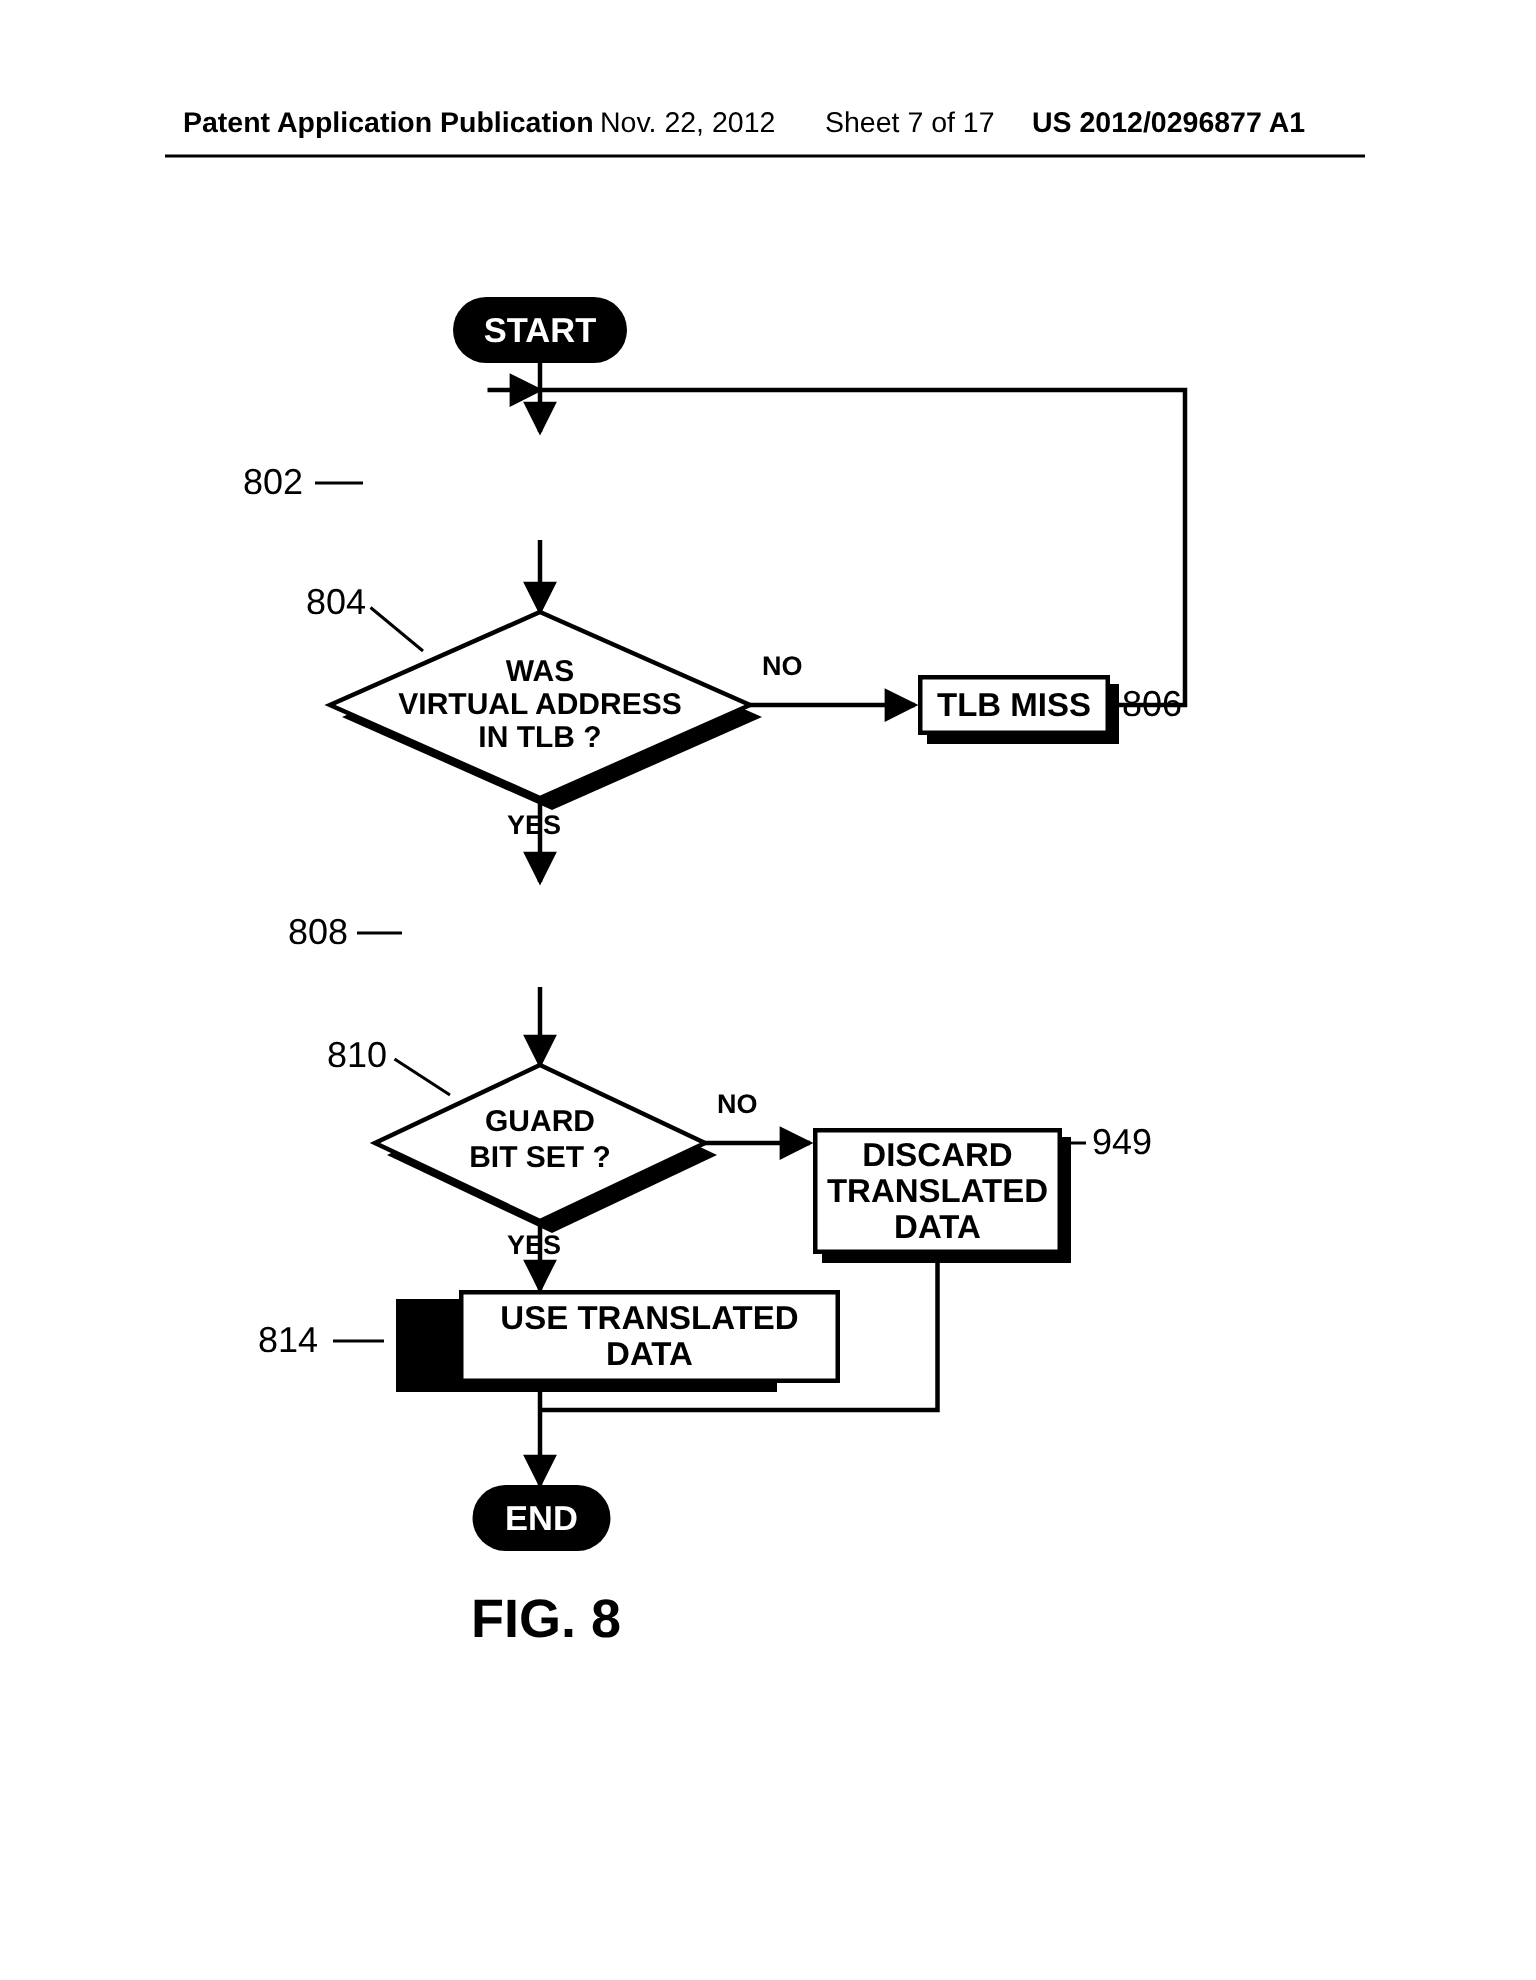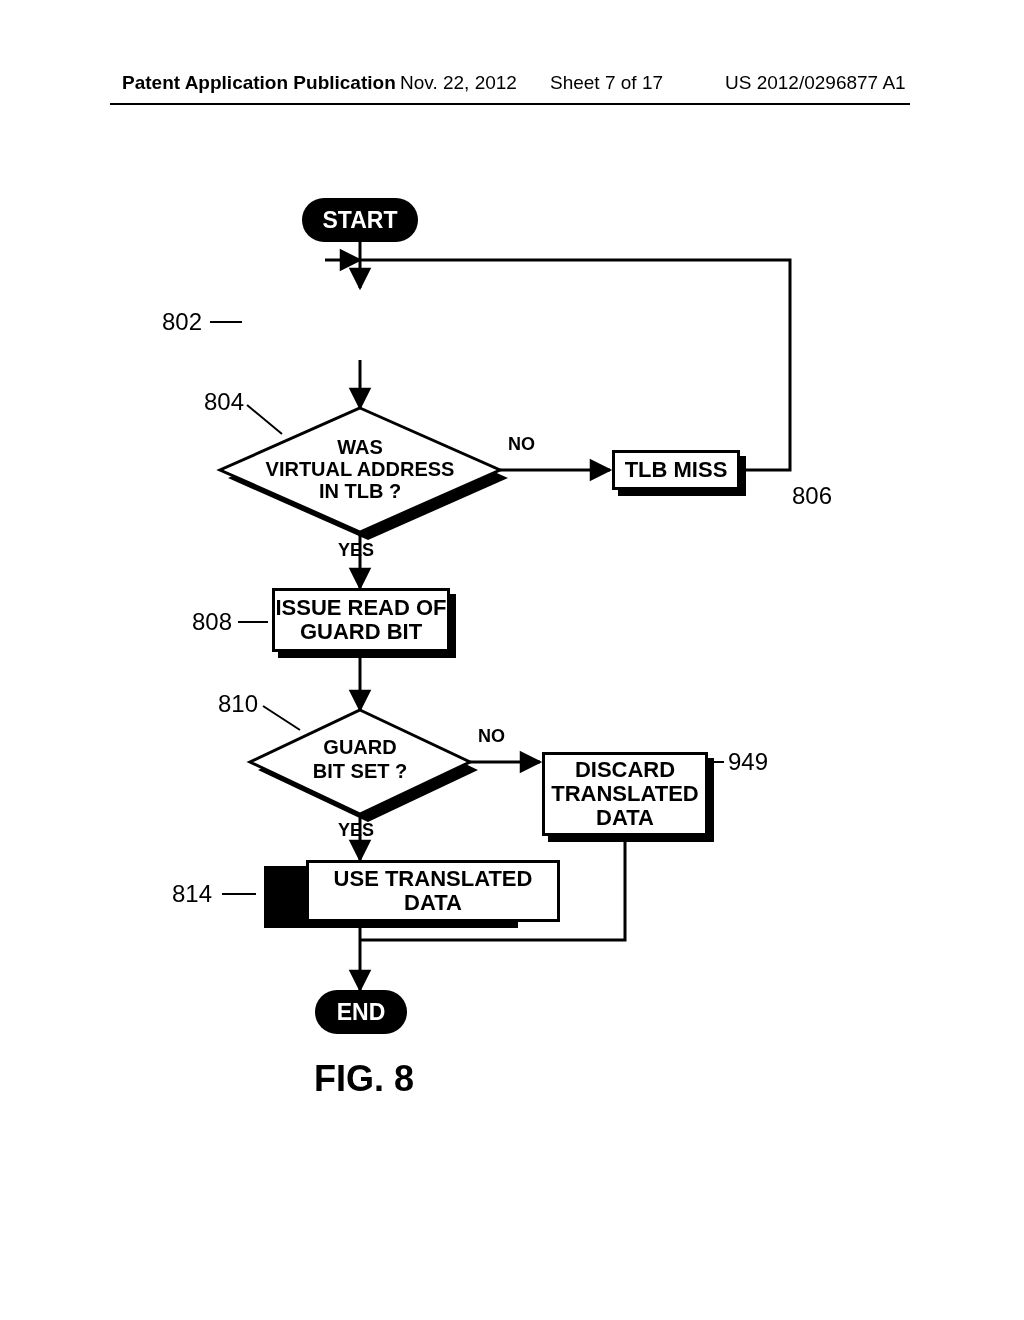--- a/index.html
+++ b/index.html
@@ -32,22 +32,22 @@
   .header .mid {
     position: absolute;
     left: 400px;
   }
   .header .sheet {
     position: absolute;
     left: 550px;
   }
   .header .right {
     position: absolute;
-    left: 725px;
-    font-weight: normal;
+    left: 688px;
+    font-weight: bold;
   }
   .hr1 {
     position: absolute;
     left: 110px;
     top: 103px;
     width: 800px;
     border-top: 2px solid #000;
   }
 
   .canvas {
@@ -190,44 +190,38 @@
   <div class="terminator" style="left:315px; top:990px; width:92px; height:44px;">END</div>
 
 
   <div class="shadowbox" style="left:612px; top:450px; width:128px; height:40px;">
     <div class="shadow"></div>
     <div class="front">
         <span>TLB MISS</span>
       </div>
   </div>
 
-  <div class="shadowbox" style="left:272px; top:588px; width:178px; height:64px;">
-    <div class="shadow"></div>
-    <div class="front">
-        <span>ISSUE READ OF GUARD BIT</span>
-      </div>
-  </div>
 
   <div class="shadowbox" style="left:542px; top:752px; width:166px; height:84px;">
     <div class="shadow"></div>
     <div class="front">
         <span>DISCARD TRANSLATED DATA</span>
       </div>
   </div>
 
   <div class="shadowbox" style="left:258px; top:860px; width:206px; height:62px;padding-left:48px;">
     <div class="shadow"></div>
     <div class="front">
         <span>USE TRANSLATED DATA</span>
       </div>
   </div>
 
   <div class="ref" style="left:162px; top:308px;">802</div>
   <div class="ref" style="left:204px; top:388px;">804</div>
-  <div class="ref" style="left:792px; top:456px;margin-top:26px;">806</div>
+  <div class="ref" style="left:748px; top:456px;">806</div>
   <div class="ref" style="left:192px; top:608px;">808</div>
   <div class="ref" style="left:218px; top:690px;">810</div>
   <div class="ref" style="left:728px; top:748px;">949</div>
   <div class="ref" style="left:172px; top:880px;">814</div>
 
   <div class="elabel" style="left:508px; top:434px;">NO</div>
   <div class="elabel" style="left:338px; top:540px;">YES</div>
   <div class="elabel" style="left:478px; top:726px;">NO</div>
   <div class="elabel" style="left:338px; top:820px;">YES</div>
 

